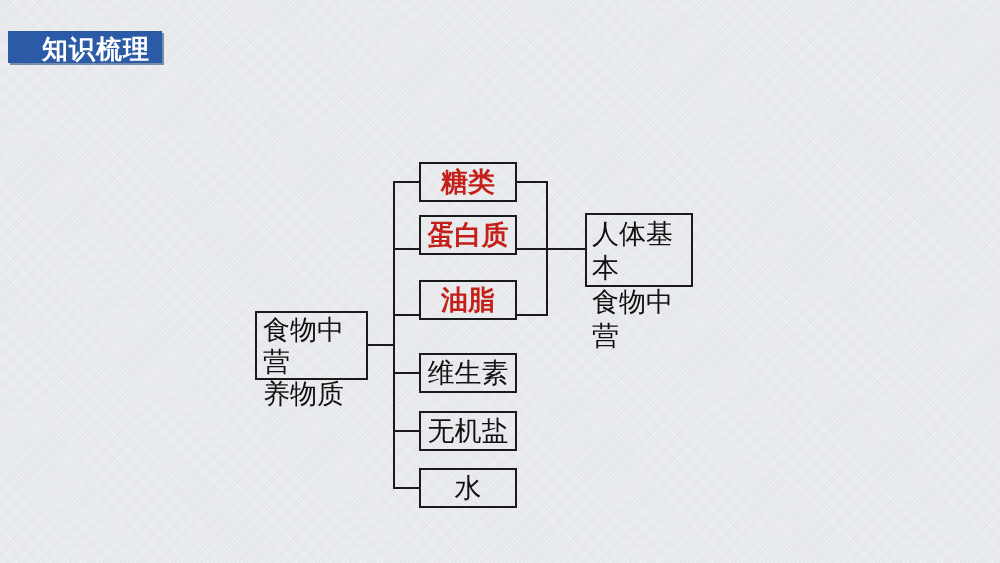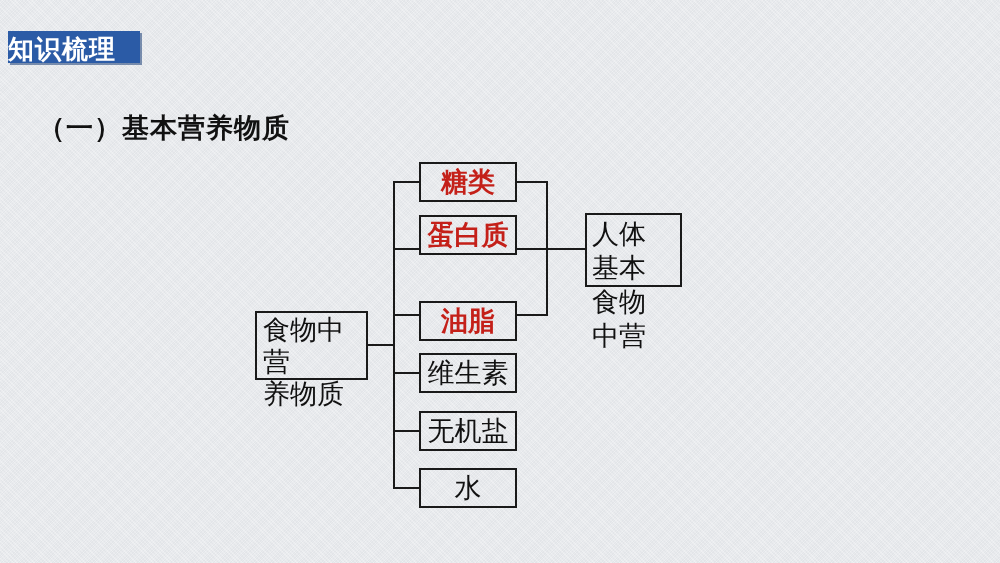--- a/index.html
+++ b/index.html
@@ -21,23 +21,24 @@
     position: absolute;
     left: 8px;
     top: 31px;
     width: 132px;
     height: 32px;
     background: var(--badge-bg, #2b5ba6);
     color: var(--badge-text, #ffffff);
     font-size: 26px;
     font-weight: 700;
     line-height: 36px;
-    text-align: left;
+    text-align: center;
     letter-spacing: 1px;
     box-shadow: 2px 2px 0 rgba(26,62,118,0.55);
+    padding-left: 22px;
   }
   .page-title {
     position: absolute;
     left: 38px;
     top: 110px;
     font-size: 27px;
     font-weight: 700;
     color: #111111;
     letter-spacing: 1px;
   }
@@ -54,21 +55,21 @@
     top: 311px;
     width: 113px;
     height: 69px;
     font-size: 27px;
     line-height: 32px;
     padding: 1px 0 0 6px;
   }
   .node-result {
     left: 585px;
     top: 213px;
-    width: 97px;
+    width: 108px;
     height: 74px;
     font-size: 27px;
     line-height: 34px;
     padding: 2px 17px 0 5px;
   }
   .node-branch {
     left: 419px;
     width: 98px;
     height: 40px;
     font-size: 27px;
@@ -84,30 +85,29 @@
     background: var(--line, #1a1a1a);
   }
 </style>
 </head>
 <body>
 
 <div class="stage">
 
   <div class="badge">知识梳理</div>
 
-  <div class="page-title">（一）基本营养物质</div>
 
   <div class="node node-branch essential" style="top:162px">糖类</div>
 
   <div class="node node-source">
     <div>食物中营</div>
     <div>养物质</div>
   </div>
   <div class="node node-branch essential" style="top:215px">蛋白质</div>
-  <div class="node node-branch essential" style="top:301px">油脂</div>
+  <div class="node node-branch essential" style="top:280px">油脂</div>
   <div class="node node-branch" style="top:411px">无机盐</div>
   <div class="node node-branch" style="top:353px">维生素</div>
   <div class="node node-branch" style="top:468px">水</div>
 
   <div class="node node-result">
     <div>人体基本</div>
     <div>食物中营</div>
   </div>
 
   <div class="line" style="left:368px; top:344px; width:25px; height:2px"></div>

